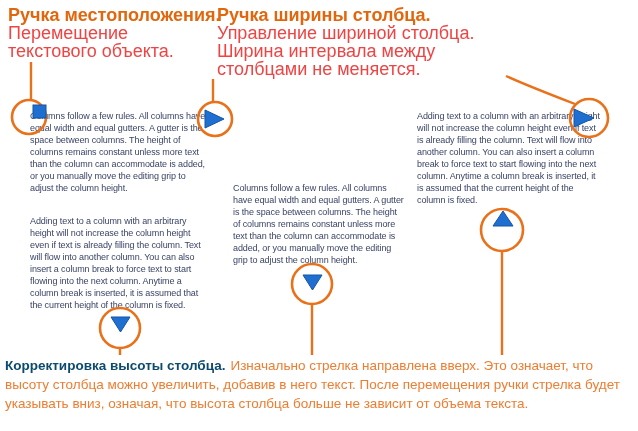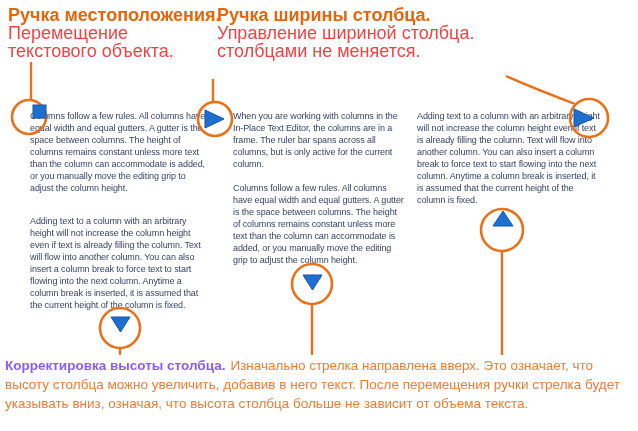--- a/index.html
+++ b/index.html
@@ -6,21 +6,21 @@
   #canvas{
     position:relative;width:638px;height:431px;background:#fff;overflow:hidden;
     font-family:"Liberation Sans","DejaVu Sans",sans-serif;
   }
   
   .callout{position:absolute;font-size:18px;line-height:18px;}
   .callout-title{font-weight:bold;color:#e2660c;}
   .callout-line{color:#ef4444;}
   
   .caption{position:absolute;left:5px;top:356px;width:632px;font-size:13.5px;line-height:19px;color:#ed7d31;}
-  .caption .cap-bold{font-weight:bold;color:#8b5cf6;margin-right:5px;}
+  .caption .cap-bold{font-weight:bold;color:#0c4a6e;margin-right:5px;}
   
   .ed-col{
     position:absolute;font-size:9px;line-height:12px;color:#3a4466;
     letter-spacing:-0.1px;filter:blur(0.25px);
   }
   
   #overlay{position:absolute;left:0;top:0;width:638px;height:431px;pointer-events:none;}
   .ring{fill:none;stroke:#e8711a;stroke-width:2.6;}
   .lead{stroke:#e8711a;stroke-width:2.4;fill:none;}
   .grip{fill:#1e6fd0;stroke:#14ardca;}
@@ -33,27 +33,27 @@
 
   <div class="callout" style="left:8px;top:6px;">
     <div class="callout-title">Ручка местоположения.</div>
     <div class="callout-line">Перемещение</div>
     <div class="callout-line">текстового объекта.</div>
   </div>
 
   <div class="callout" style="left:177px;top:6px;margin-left:40px;">
     <div class="callout-title">Ручка ширины столбца.</div>
     <div class="callout-line">Управление шириной столбца.</div>
+    <div class="callout-line">Ширина интервала между</div>
     <div class="callout-line">столбцами не меняется.</div>
   </div>
 
 
   <div class="ed-col" style="left:30px;top:110px;width:177px;">Columns follow a few rules. All columns have equal width and equal gutters. A gutter is the space between columns. The height of columns remains constant unless more text than the column can accommodate is added, or you manually move the editing grip to adjust the column height.</div>
   <div class="ed-col" style="left:30px;top:215px;width:177px;">Adding text to a column with an arbitrary height will not increase the column height even if text is already filling the column. Text will flow into another column. You can also insert a column break to force text to start flowing into the next column. Anytime a column break is inserted, it is assumed that the current height of the column is fixed.</div>
-  <div class="ed-col" style="left:233px;top:110px;width:173px;">When you are working with columns in the In-Place Text Editor, the columns are in a frame. The ruler bar spans across all columns, but is only active for the current column.</div>
   <div class="ed-col" style="left:233px;top:182px;width:173px;">Columns follow a few rules. All columns have equal width and equal gutters. A gutter is the space between columns. The height of columns remains constant unless more text than the column can accommodate is added, or you manually move the editing grip to adjust the column height.</div>
   <div class="ed-col" style="left:417px;top:110px;width:185px;">Adding text to a column with an arbitrary height will not increase the column height even if text is already filling the column. Text will flow into another column. You can also insert a column break to force text to start flowing into the next column. Anytime a column break is inserted, it is assumed that the current height of the column is fixed.</div>
 
   <div class="caption"><span class="cap-bold">Корректировка высоты столбца.</span><span>Изначально стрелка направлена вверх. Это означает, что высоту столбца можно увеличить, добавив в него текст. После перемещения ручки стрелка будет указывать вниз, означая, что высота столбца больше не зависит от объема текста.</span></div>
 
   <svg id="overlay" viewBox="0 0 638 431">
 
     <line class="lead" x1="31" y1="62" x2="31" y2="101"></line>
     <line class="lead" x1="213" y1="79" x2="213" y2="103"></line>
     <path class="lead" d="M506 76 Q528 86 575 104"></path>

